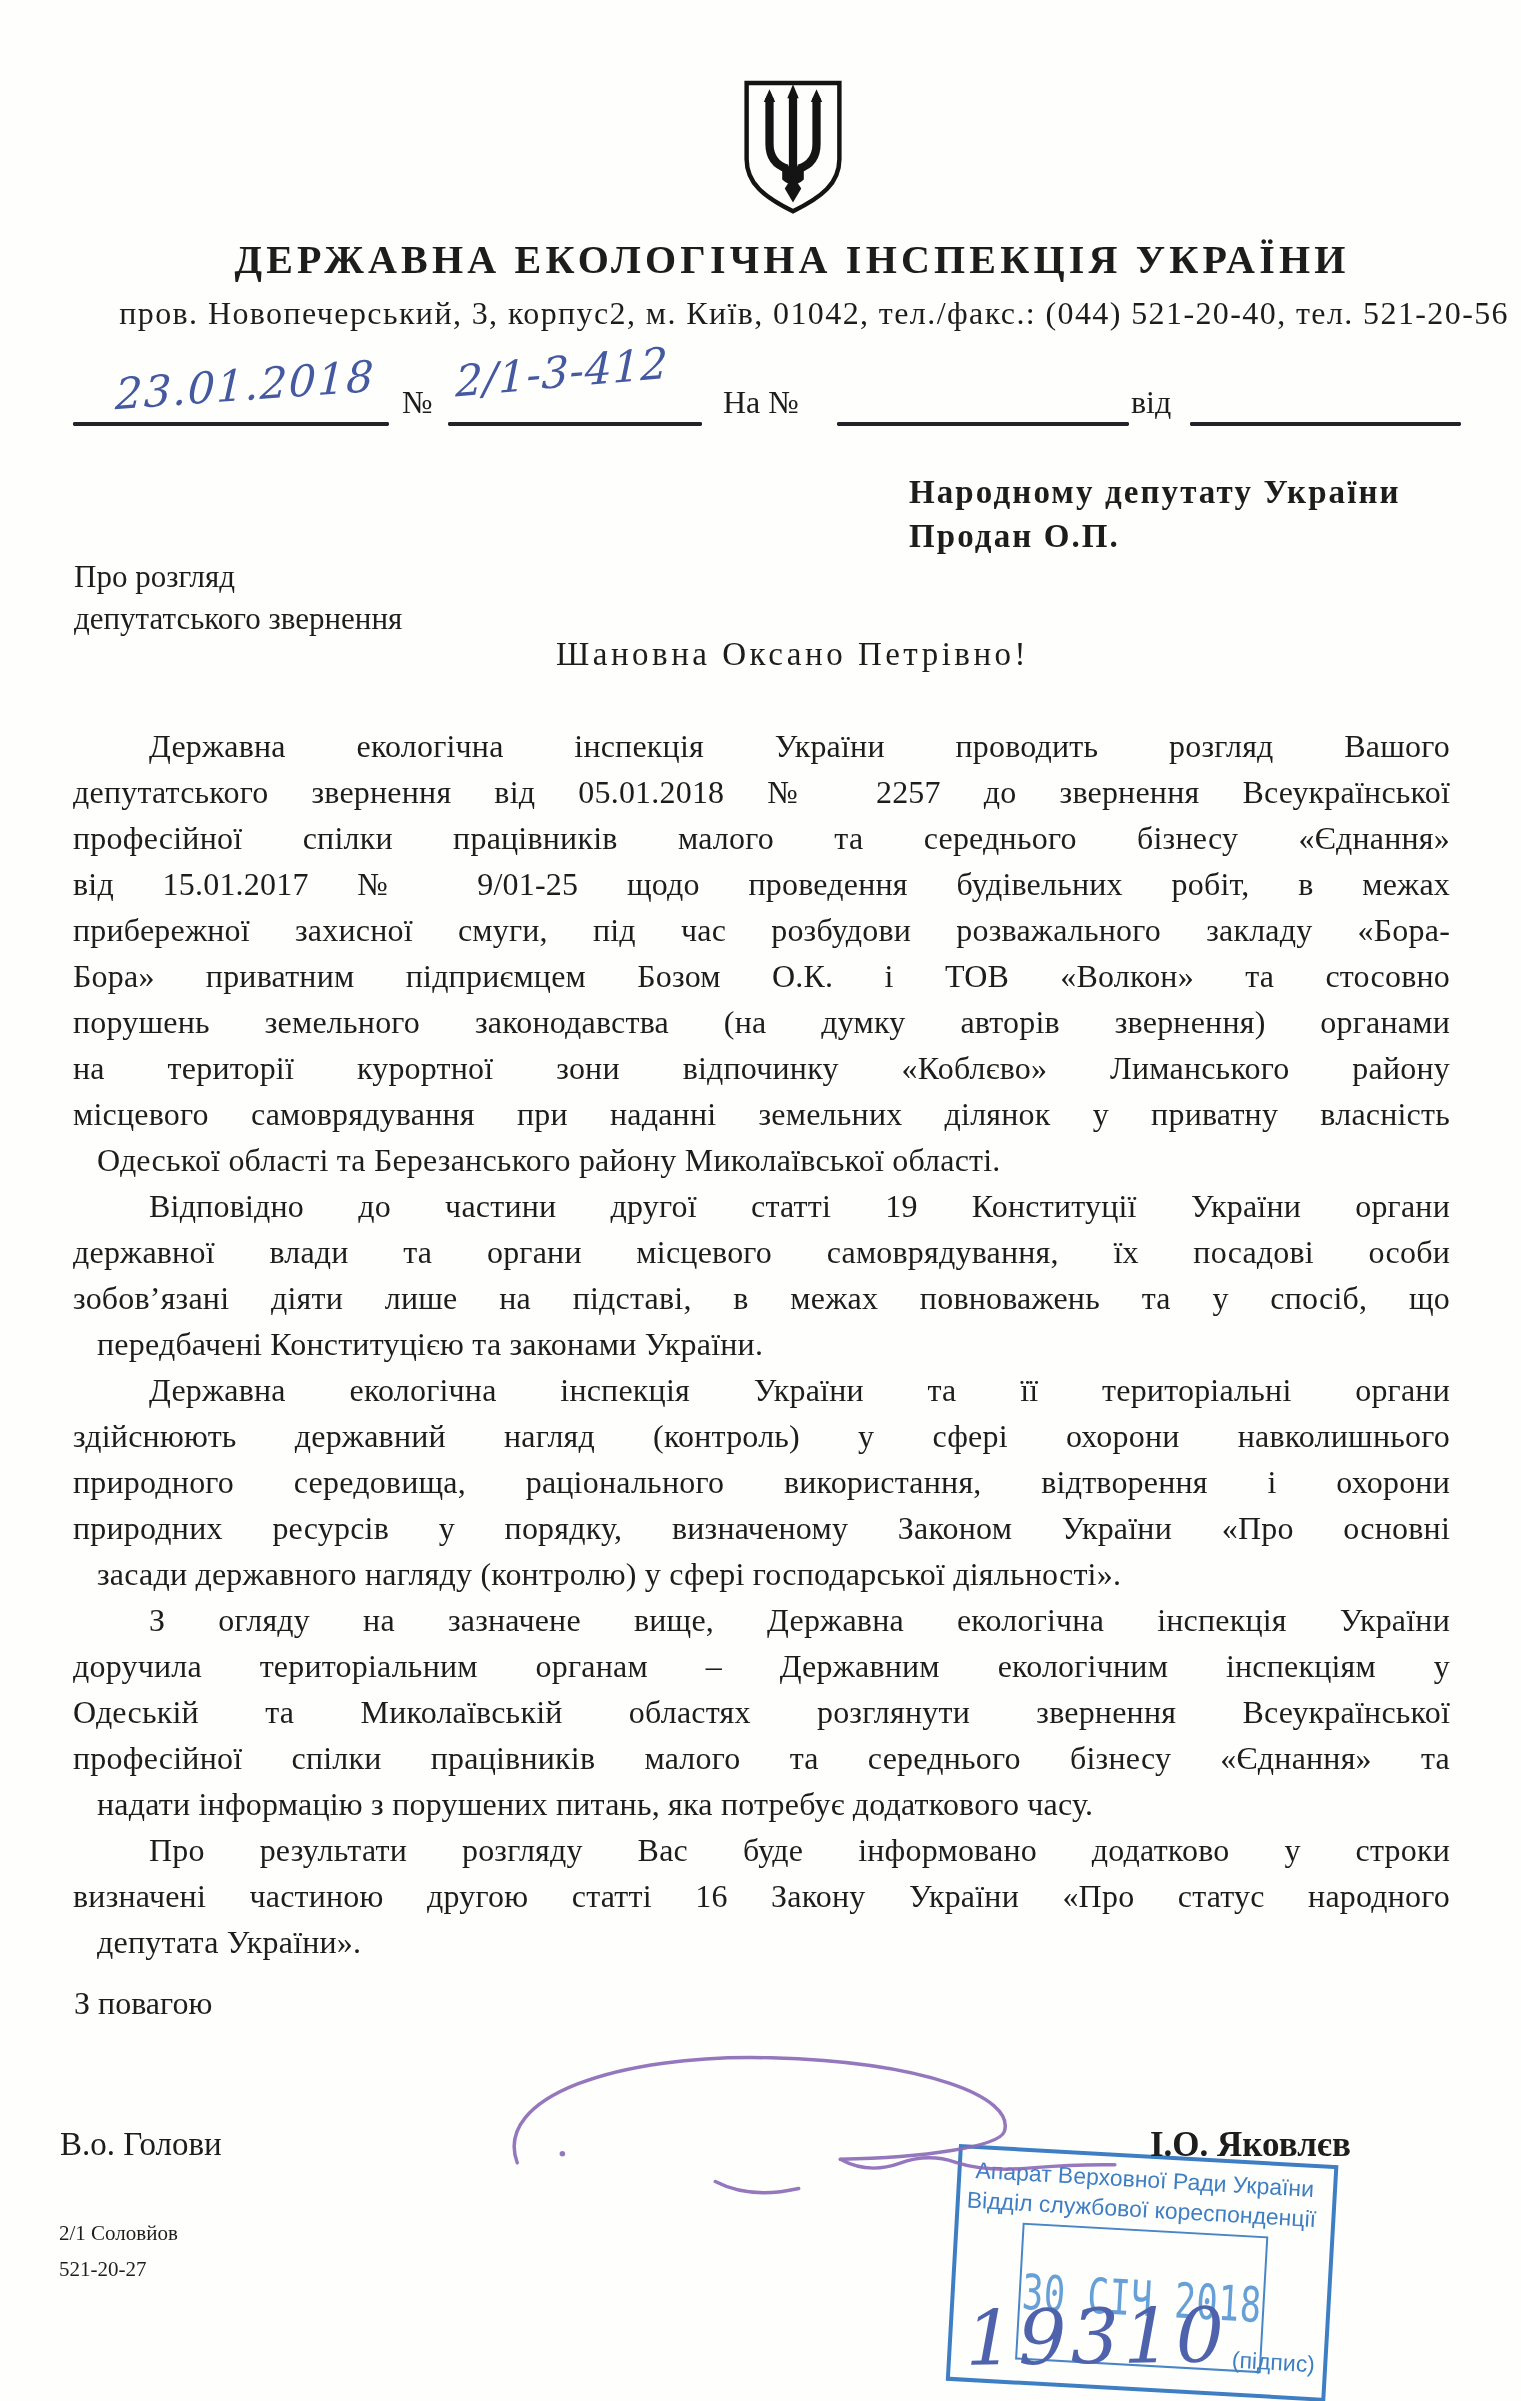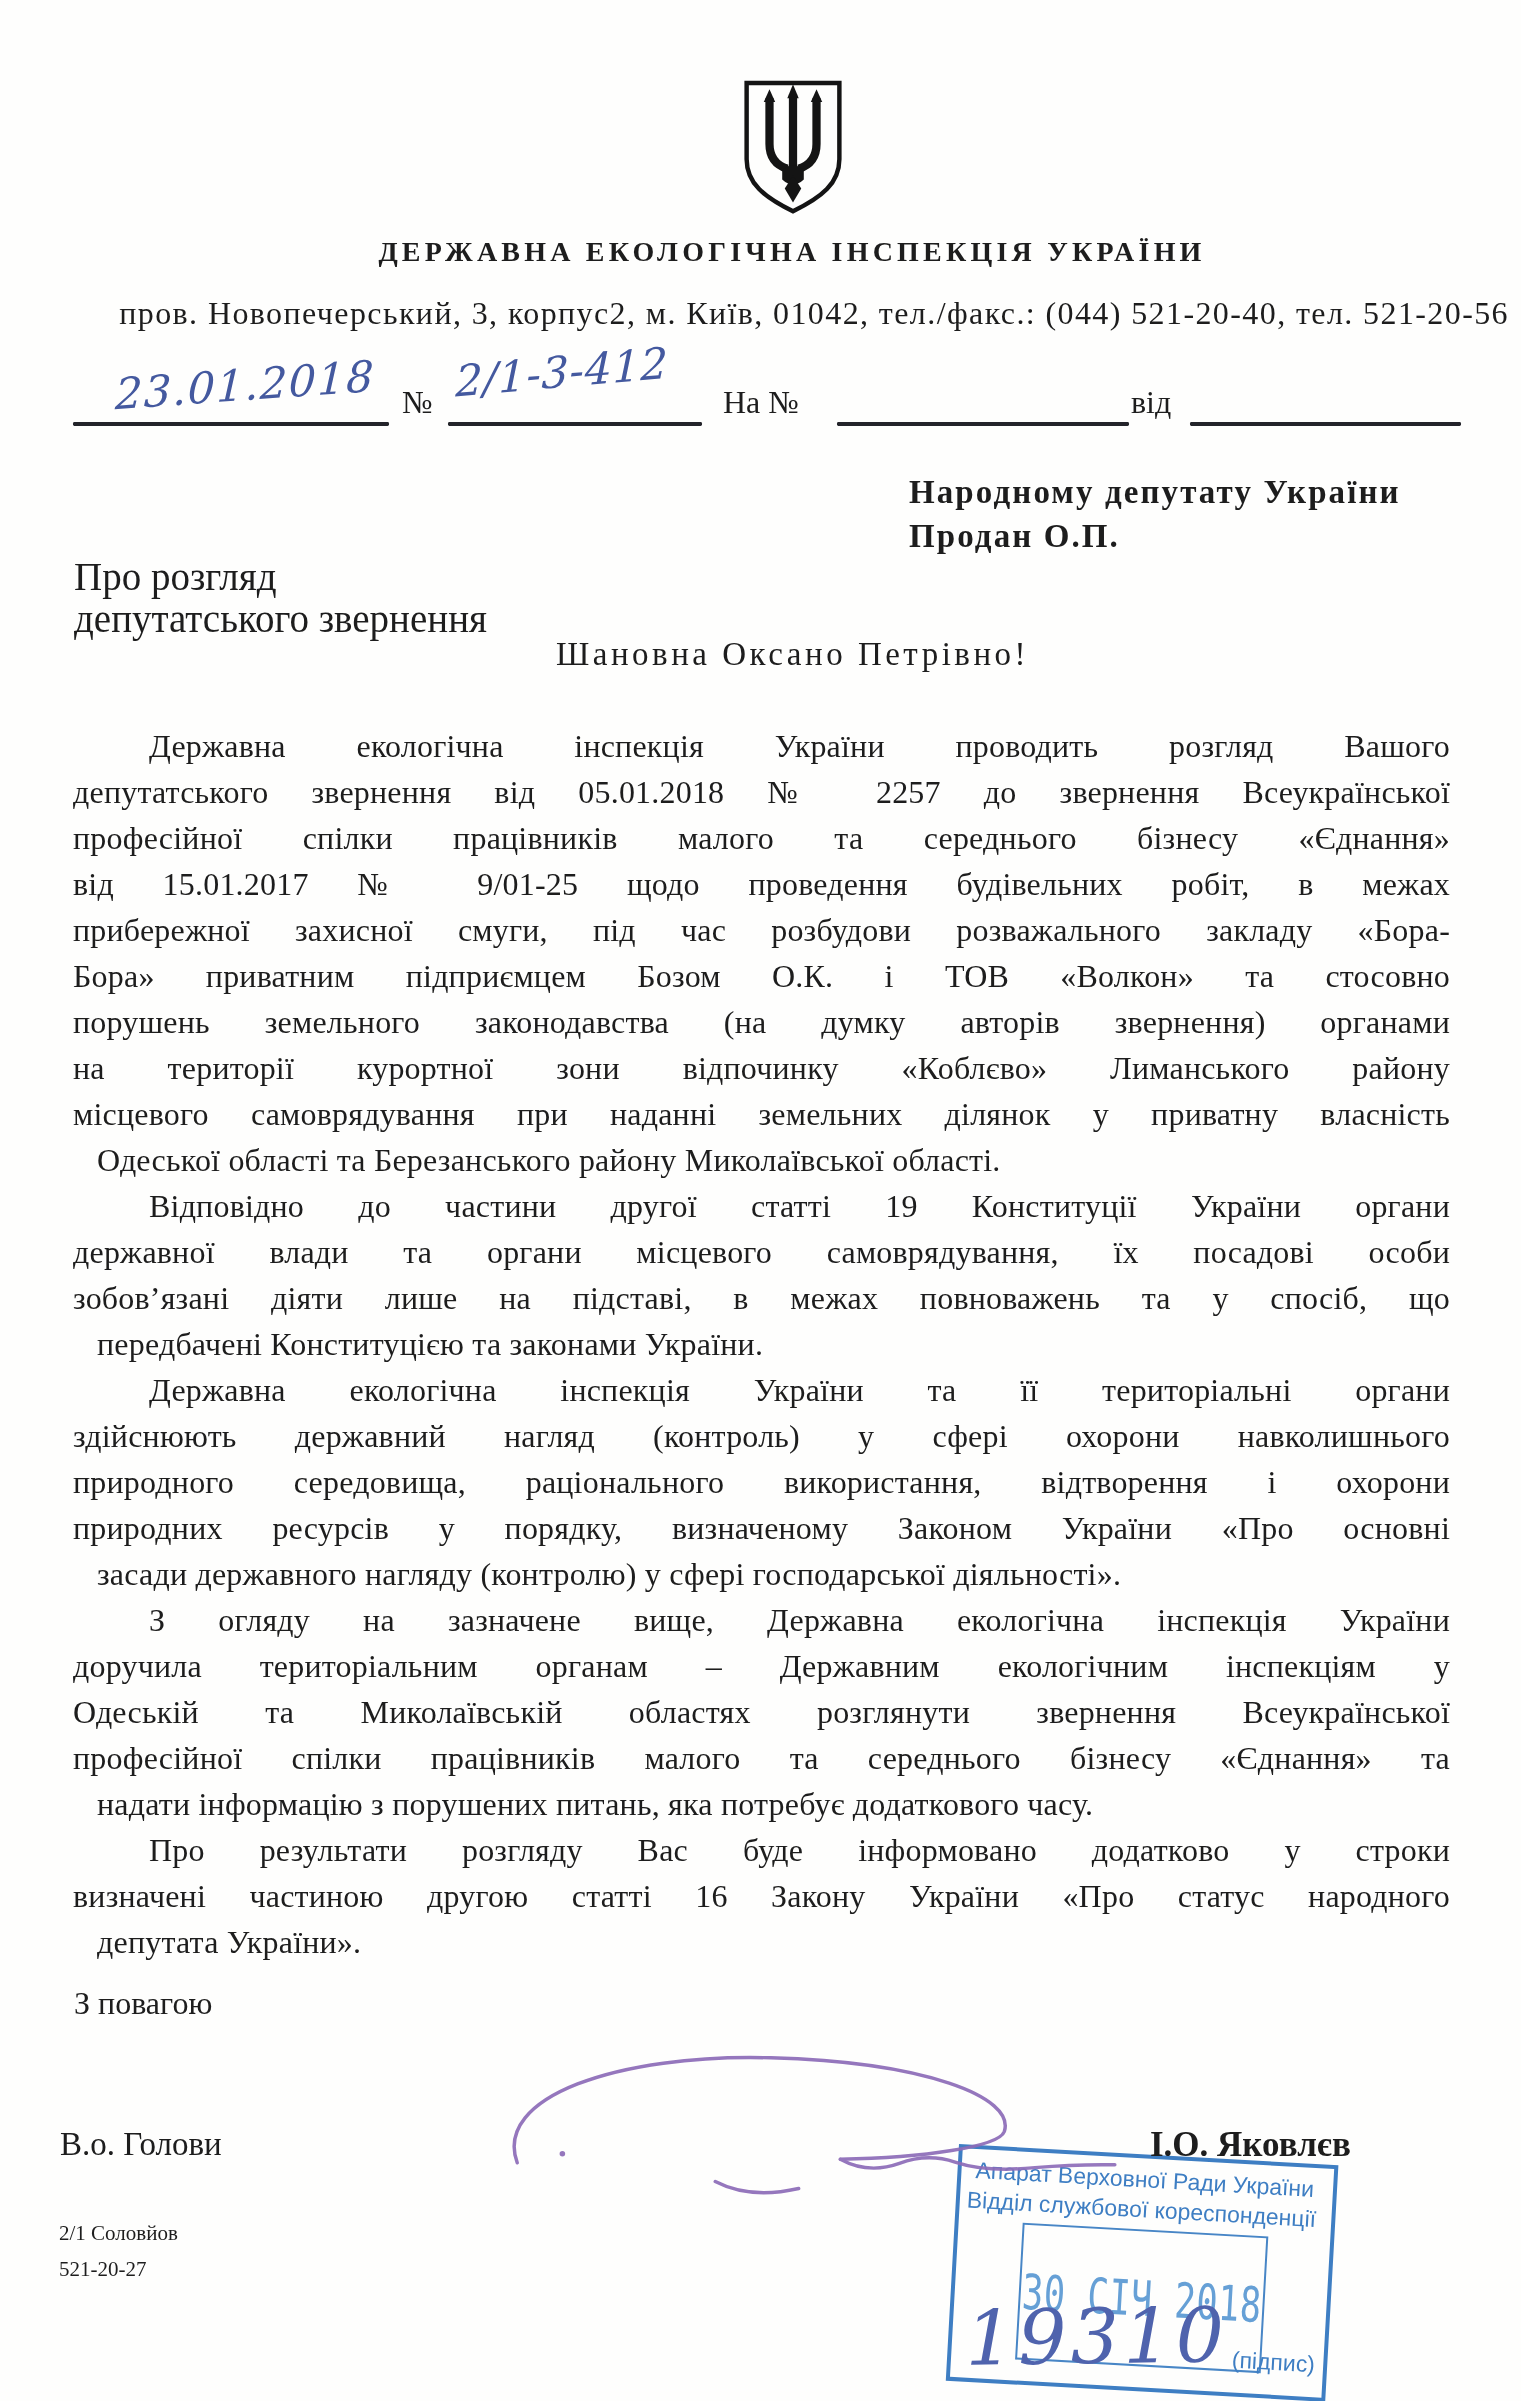--- a/index.html
+++ b/index.html
@@ -3,35 +3,35 @@
 <meta charset="utf-8">
 <style>
   html,body{margin:0;padding:0;background:#9a9a9a;}
   .page{position:relative;width:1521px;height:2401px;background:#fefefd;
         font-family:"Liberation Serif",serif;color:#1d1d1d;overflow:hidden;margin:0 auto;}
   .abs{position:absolute;}
   
   .lh-wrap{left:63px;right:0;top:0;height:334px;}
   .emblem{left:676px;top:75px;width:108px;height:143px;}
   .org-name{left:0;right:0;top:236px;text-align:center;font-weight:bold;
-            font-size:28px;letter-spacing:4.2px;white-space:nowrap;}
+            font-size:40px;letter-spacing:4.2px;white-space:nowrap;}
   .addr{left:0;right:12px;top:295px;text-align:right;font-size:32px;letter-spacing:1.4px;white-space:nowrap;}
   
   .hand{font-family:"DejaVu Serif",serif;font-style:italic;color:#44599f;white-space:nowrap;}
   .hand-date{left:115px;top:360px;font-size:43px;letter-spacing:1.4px;transform:rotate(-4deg) skewX(-6deg);}
   .no-label{left:402px;top:384px;font-size:32px;}
   .hand-number{left:455px;top:347px;font-size:43px;letter-spacing:0.7px;transform:rotate(-5deg) skewX(-6deg);}
   .na-label{left:723px;top:384px;font-size:32px;}
   .vid-label{left:1131px;top:384px;font-size:32px;}
   .uline{top:422px;height:4.2px;background:#23242a;border-radius:1.4px;}
   .u1{left:73px;width:316px;} .u2{left:448px;width:254px;}
   .u3{left:837px;width:292px;} .u4{left:1190px;width:271px;}
   
   .recipient{left:909px;top:470px;font-size:33px;font-weight:bold;line-height:44px;letter-spacing:2.1px;white-space:nowrap;}
-  .subject{left:74px;top:556px;font-size:39px;line-height:42px;white-space:nowrap;}
+  .subject{left:74px;top:556px;font-size:31px;line-height:42px;white-space:nowrap;}
   .salutation{left:556px;top:636px;font-size:33px;font-weight:normal;letter-spacing:3.5px;white-space:nowrap;}
   
   .body-text{left:73px;top:723px;width:1377px;font-size:32px;letter-spacing:0.2px;}
   .bline{height:46px;line-height:46px;text-align:justify;text-align-last:justify;overflow:visible;}
   .bline.last{text-align-last:left;margin-left:24px;}
   .bline.first{text-indent:76px;}
   
   .regards{left:74px;top:1985px;font-size:32px;}
   .pos-title{left:60px;top:2126px;font-size:33px;font-weight:normal;white-space:nowrap;}
   .signer{left:1150px;top:2125px;font-size:35px;font-weight:bold;white-space:nowrap;z-index:6;}

